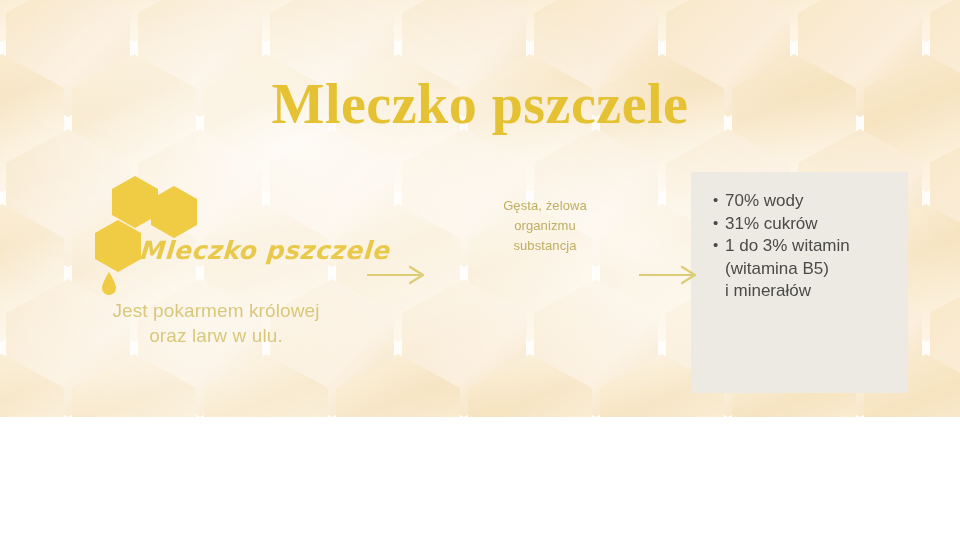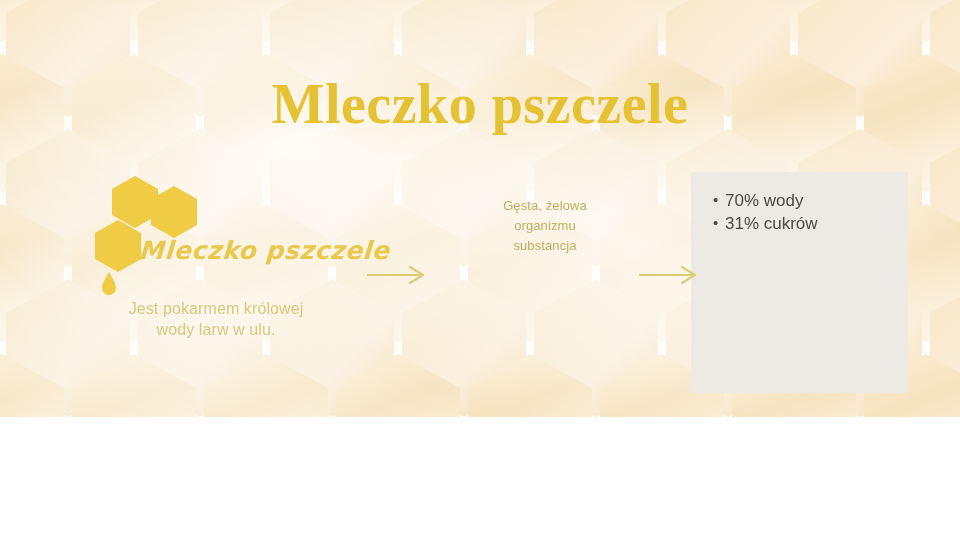--- a/index.html
+++ b/index.html
@@ -77,21 +77,21 @@
     font-size: 25px;
     font-weight: 600;
     color: #e9c94c;
     letter-spacing: 0.6px;
     white-space: nowrap;
     transform: skewX(-6deg);
   }
   #left-caption {
     margin-top: 2px;
     text-align: center;
-    font-size: 16px;
+    font-size: 19px;
     line-height: 1.32;
     color: #d9c87c;
     letter-spacing: 0.1px;
   }
 
   
   #mid-block {
     position: absolute;
     left: 432px;
     top: 196px;
@@ -259,21 +259,21 @@
         </g>
 
         <path d="M17 104 C17 104, 10 115, 10 120 a7 7 0 0 0 14 0 c0 -5 -7 -16 -7 -16 z" fill="#f0cb44"></path>
       </svg>
 
       <div id="brand-script">Mleczko pszczele</div>
     </div>
 
     <div id="left-caption">
       <div>Jest pokarmem królowej</div>
-      <div>wody larw w ulu.</div>
+      <div>oraz larw w ulu.</div>
     </div>
   </div>
 
   <svg class="arrow" id="arrow-1" width="62" height="26" viewBox="0 0 62 26" aria-hidden="true">
     <line x1="1" y1="13" x2="54" y2="13" stroke="#ddcc74" stroke-width="2.2"></line>
     <polyline points="44,5 57,13 44,21" fill="none" stroke="#ddcc74" stroke-width="2.2" stroke-linecap="round" stroke-linejoin="round"></polyline>
   </svg>
 
   <div id="mid-block">
     <div>Gęsta, żelowa</div>
@@ -283,16 +283,17 @@
 
   <svg class="arrow" id="arrow-2" width="62" height="26" viewBox="0 0 62 26" aria-hidden="true">
     <line x1="1" y1="13" x2="54" y2="13" stroke="#ddcc74" stroke-width="2.2"></line>
     <polyline points="44,5 57,13 44,21" fill="none" stroke="#ddcc74" stroke-width="2.2" stroke-linecap="round" stroke-linejoin="round"></polyline>
   </svg>
 
   <div id="right-panel">
     <ul id="bullet-list">
       <li>70% wody</li>
       <li>31% cukrów</li>
+      <li>1 do 3% witamin<br>(witamina B5)<br>i minerałów</li>
     </ul>
   </div>
 
 </div>
 
 </body></html>

